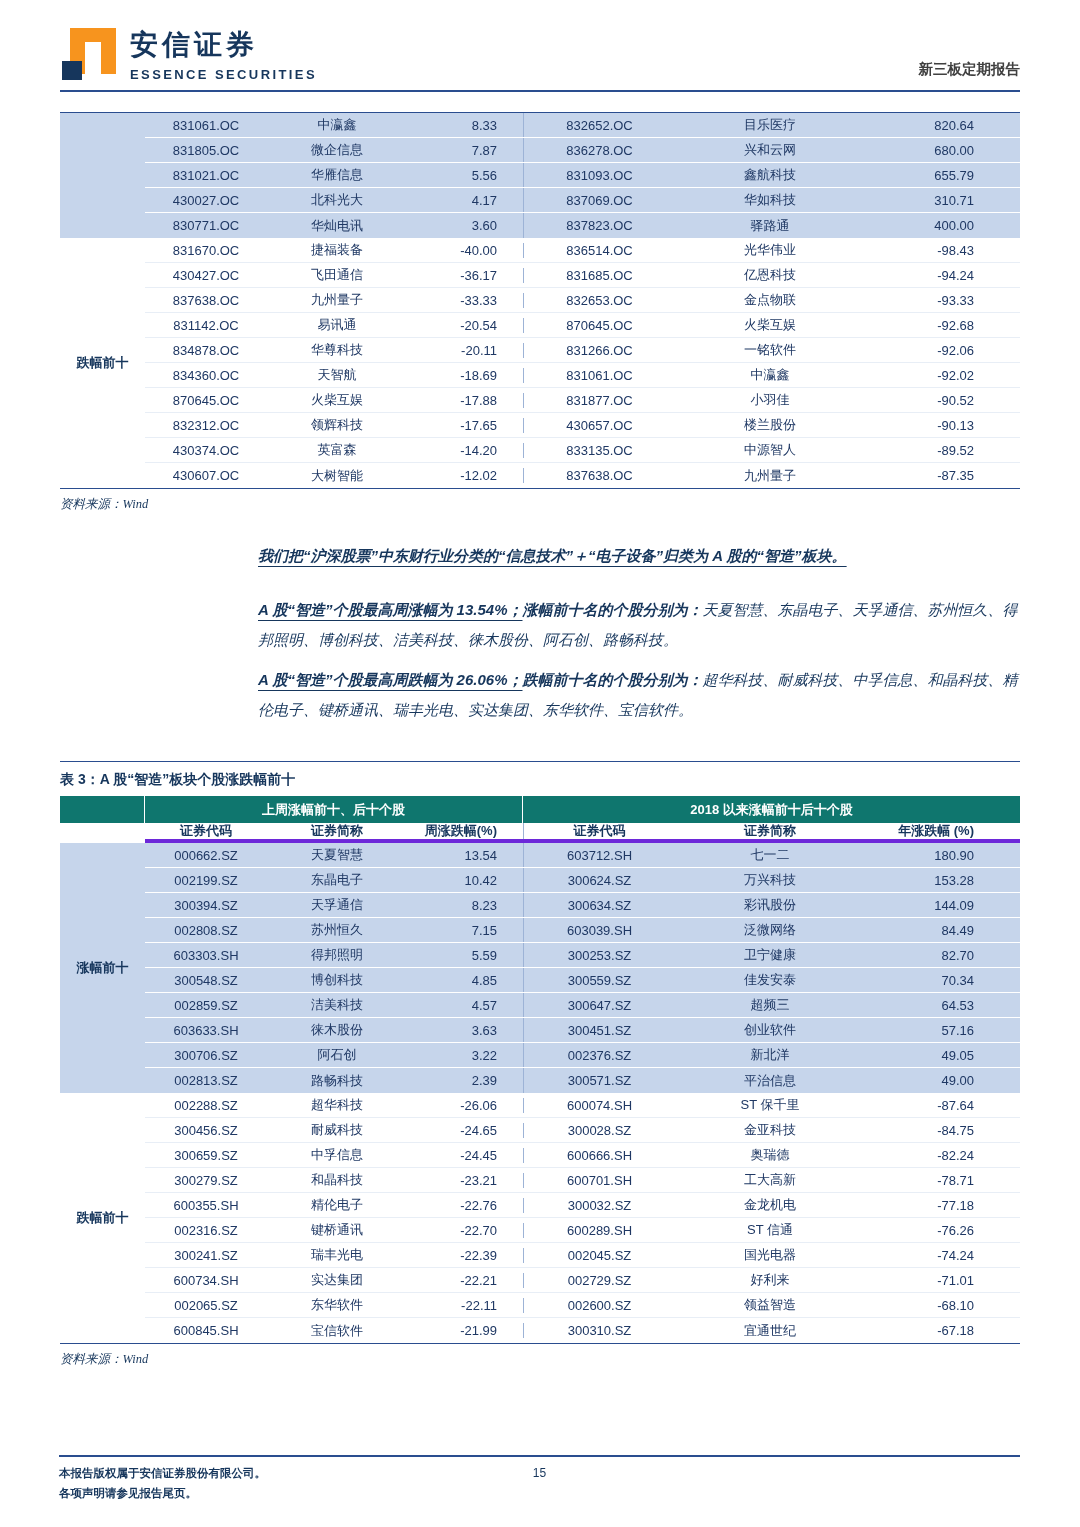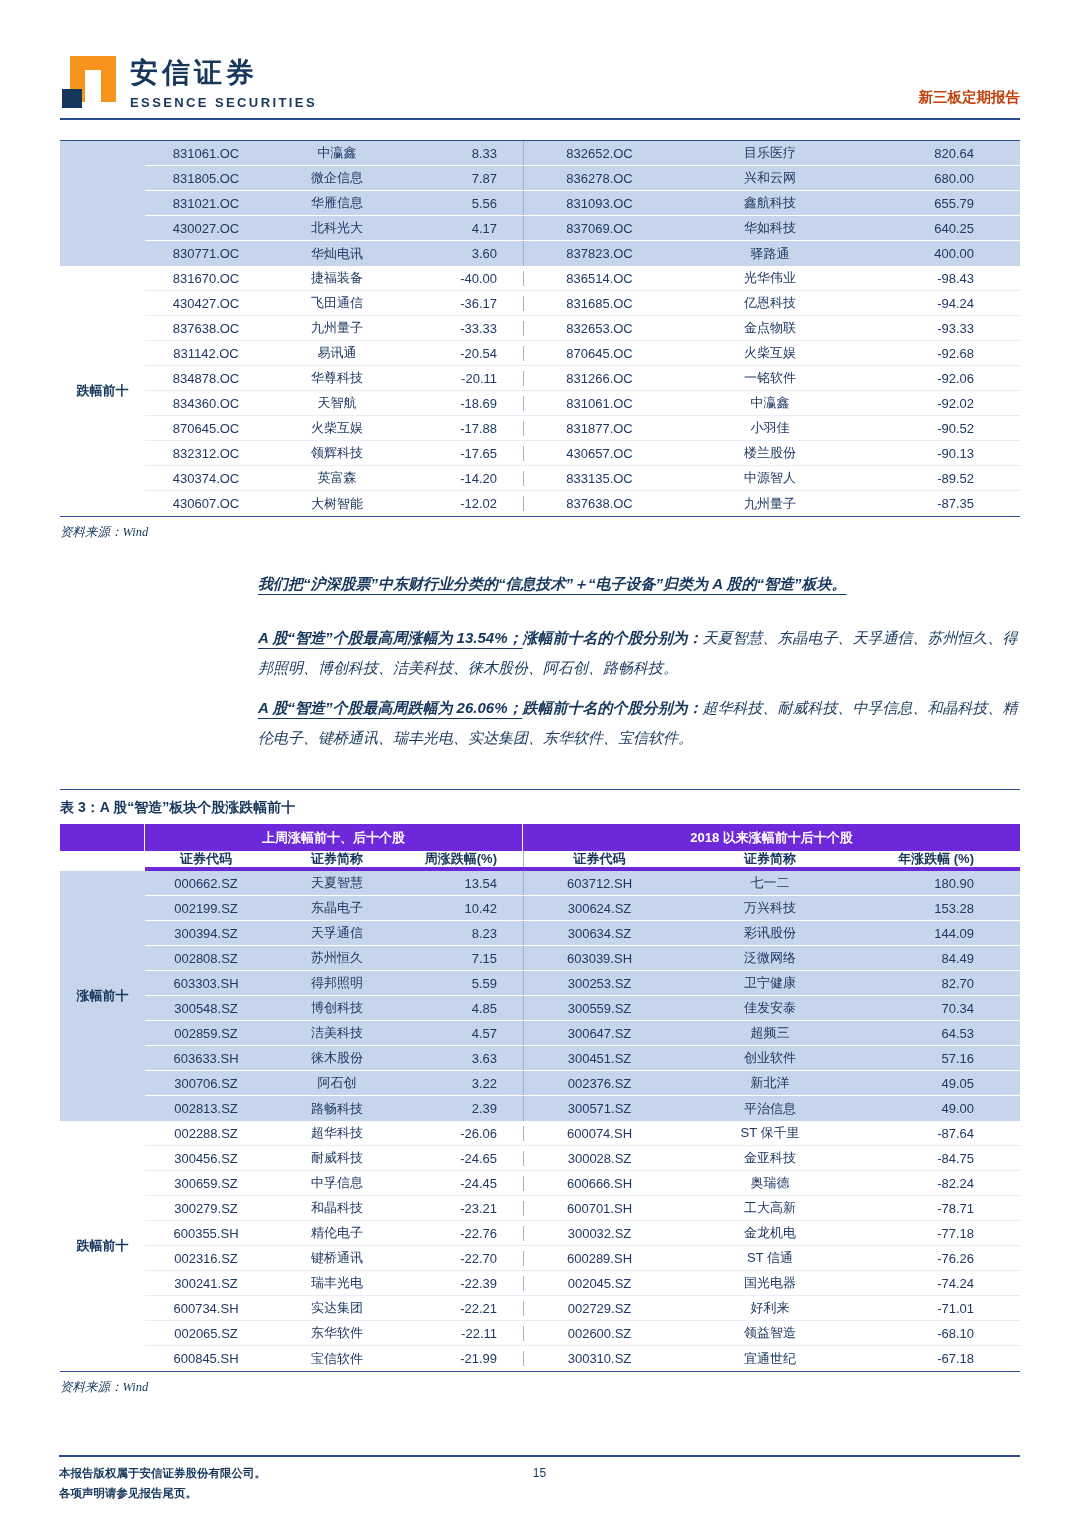--- a/index.html
+++ b/index.html
@@ -4,35 +4,35 @@
 <style>
   * { margin:0; padding:0; box-sizing:border-box; }
   html,body { width:1080px; height:1527px; }
   body {
     background:#ffffff;
     font-family:"Liberation Sans", sans-serif;
     color:#1f3864;
     position:relative;
     overflow:hidden;
   }
-  .page { position:absolute; inset:0; padding:0 60px;margin-top:28px; }
+  .page { position:absolute; inset:0; padding:0 60px; }
 
   
   .hdr {
     display:flex; justify-content:space-between; align-items:flex-end;
     padding-top:26px; padding-bottom:8px;
     border-bottom:2px solid #2a4d8f;
   }
   .brand { display:flex; align-items:center; gap:12px; }
   .logo svg { display:block; }
   .brand-cn { display:block; font-size:28px; font-weight:bold; letter-spacing:4px; color:#16365c; }
   .brand-en { display:block; font-size:13px; font-weight:bold; letter-spacing:2.4px; color:#16365c; margin-top:3px; }
   .report-type {
     font-family:Liberation Serif, serif; font-weight:bold;
-    font-size:14.5px; color:#c2410c; padding-bottom:3px;
+    font-size:14.5px; color:#404040; padding-bottom:3px;
   }
 
   
   .tbl { width:100%; }
   .tsec { display:flex; }
   .label-col {
     flex:0 0 85px; display:flex; align-items:center; justify-content:center;
     font-weight:bold; font-size:13px; color:#16365c;
   }
   .rows { flex:1; }
@@ -72,21 +72,21 @@
   .bld { font-weight:bold; }
 
   
   .caption {
     margin-top:36px;
     border-top:1px solid #2a4d8f;
     padding-top:9px;
     font-weight:bold; font-size:14px; color:#16365c;
   }
   .table3 { margin-top:7px; border-bottom:1.5px solid #2a4d8f; }
-  .t3head { display:flex; background:#6d28d9; color:#ffffff; height:27px; font-size:13px; font-weight:bold;justify-content:space-between; }
+  .t3head { display:flex; background:#0f766e; color:#ffffff; height:27px; font-size:13px; font-weight:bold;justify-content:space-between; }
   .h-label { width:85px; border-right:1px solid #ffffff; }
   .h-left  { width:378px; display:flex; align-items:center; justify-content:center; border-right:1px solid #ffffff; }
   .h-right { flex:1; display:flex; align-items:center; justify-content:center; }
   .tsec.subhead .trow { height:20px; border-bottom:4px solid #6d28d9;font-weight:bold; }
   .tsec.subhead .cell { color:#16365c; }
 
   
   footer {
     position:absolute; left:59px; right:60px; bottom:26px;
     border-top:2px solid #2a4d8f; padding-top:9px;
@@ -147,21 +147,21 @@
             <div class="cell c3">831093.OC</div>
             <div class="cell c4">鑫航科技</div>
             <div class="cell c5">655.79</div>
           </div>
           <div class="trow">
             <div class="cell c0">430027.OC</div>
             <div class="cell c1">北科光大</div>
             <div class="cell c2">4.17</div>
             <div class="cell c3">837069.OC</div>
             <div class="cell c4">华如科技</div>
-            <div class="cell c5">640.25</div>
+            <div class="cell c5">310.71</div>
           </div>
           <div class="trow">
             <div class="cell c0">830771.OC</div>
             <div class="cell c1">华灿电讯</div>
             <div class="cell c2">3.60</div>
             <div class="cell c3">837823.OC</div>
             <div class="cell c4">驿路通</div>
             <div class="cell c5">400.00</div>
           </div>
         </div>

